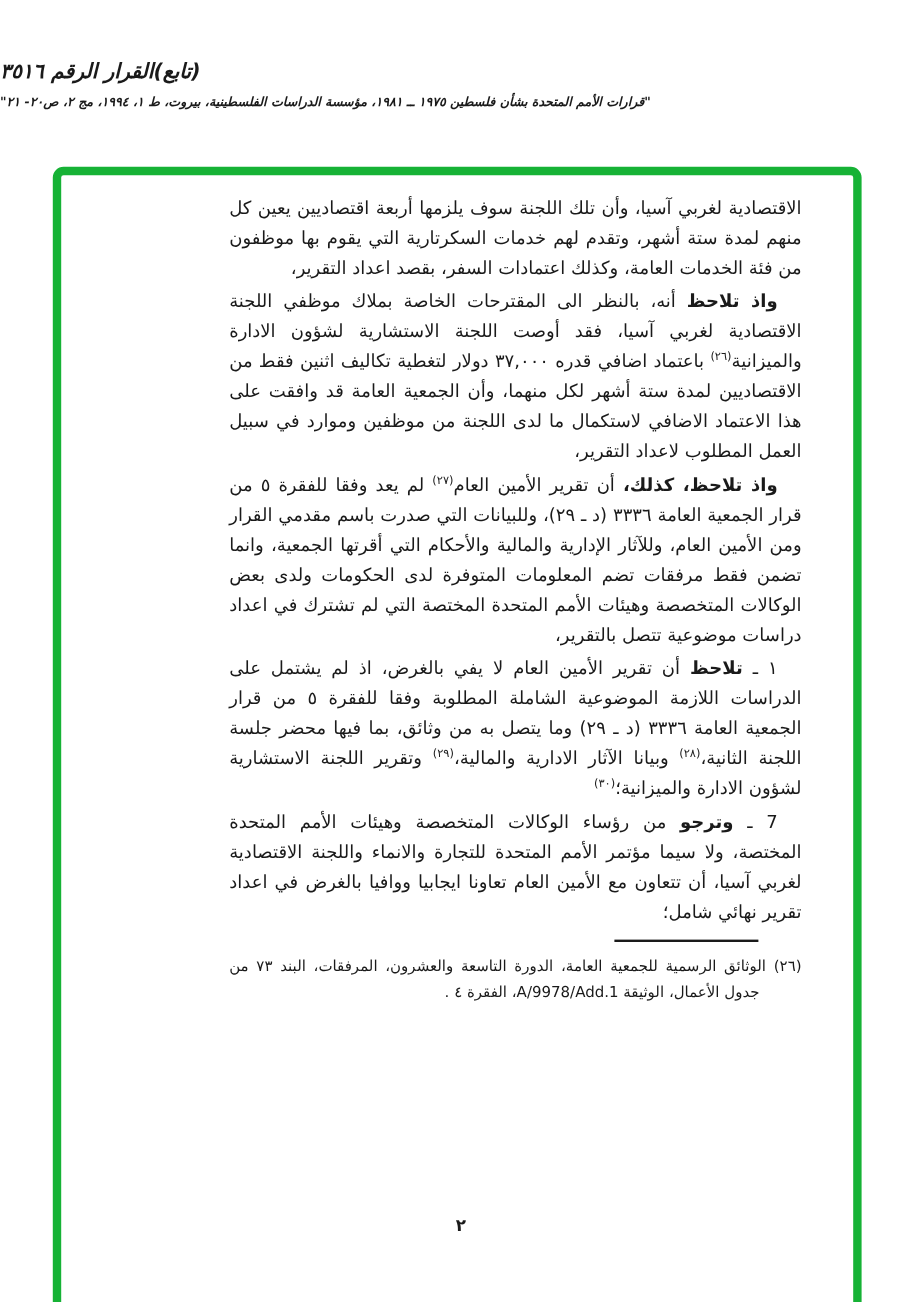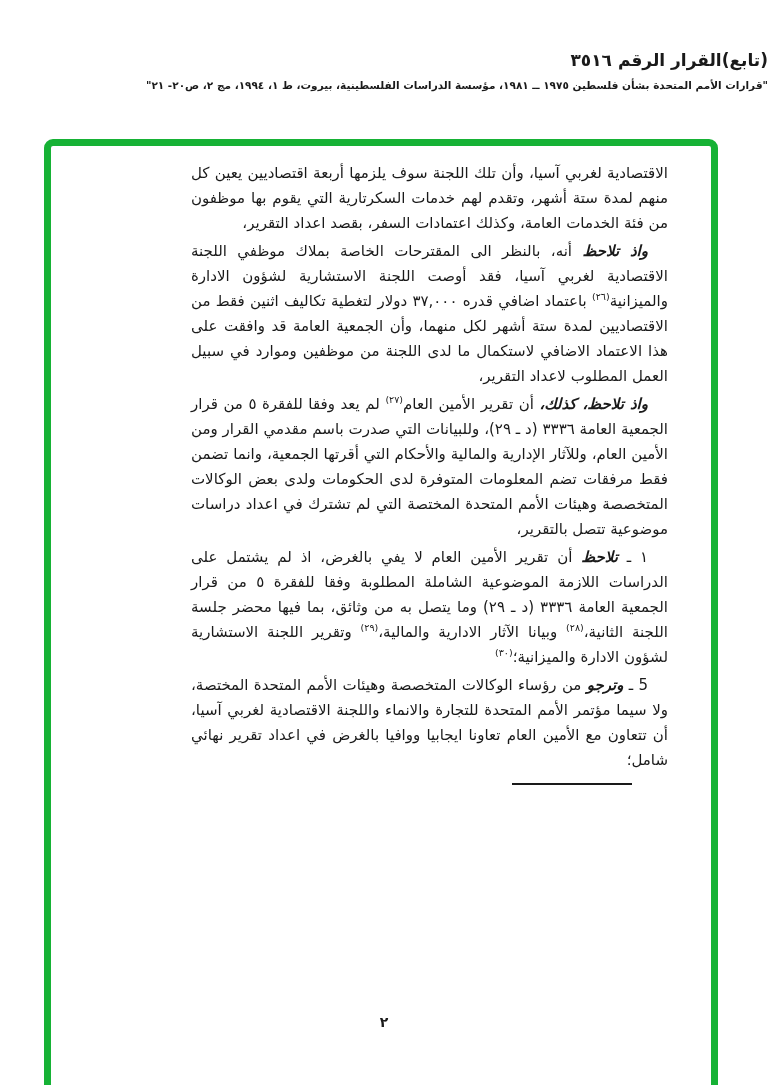--- a/index.html
+++ b/index.html
@@ -15,21 +15,22 @@
     color: #1a1a1a;
     direction: rtl;
     overflow: hidden;
   }
 
   .doc-header {
     position: absolute;
     top: 50px;
     left: 0;
     width: 768px;
-    text-align: right;
+    text-align: left;
+    font-style: italic;
   }
   .doc-title {
     font-size: 17px;
     font-weight: 700;
   }
   .doc-citation {
     margin-top: 9px;
     font-size: 10.5px;
     font-weight: 700;
     white-space: nowrap;
@@ -54,21 +55,21 @@
   }
 
   .body-text p {
     margin: 0 0 3px 0;
     font-size: 15px;
     line-height: 25px;
     text-align: justify;
     text-justify: inter-word;
   }
   .body-text p.indent { text-indent: 20px; }
-  .b { font-weight: 700; font-style: italic; }
+  .b { font-weight: 700; }
   .body-text sup {
     font-size: 9.5px;
     line-height: 0;
   }
 
   .fn-sep {
     width: 120px;
     height: 2px;
     background: #1a1a1a;
     margin: 10px 36px 9px auto;
@@ -103,21 +104,22 @@
   <div class="doc-citation">"قرارات الأمم المتحدة بشأن فلسطين ١٩٧٥ ــ ١٩٨١، مؤسسة الدراسات الفلسطينية، بيروت، ط ١، ١٩٩٤، مج ٢، ص٢٠- ٢١"</div>
 </div>
 
 <div class="green-frame" style="border-color: rgb(22, 178, 53);">
   <div class="frame-content">
     <div class="body-text">
         <p><span>الاقتصادية لغربي آسيا، وأن تلك اللجنة سوف يلزمها أربعة اقتصاديين يعين كل منهم لمدة ستة أشهر، وتقدم لهم خدمات السكرتارية التي يقوم بها موظفون من فئة الخدمات العامة، وكذلك اعتمادات السفر، بقصد اعداد التقرير،</span></p>
         <p class="indent"><span class="b">واذ تلاحظ</span><span> أنه، بالنظر الى المقترحات الخاصة بملاك موظفي اللجنة الاقتصادية لغربي آسيا، فقد أوصت اللجنة الاستشارية لشؤون الادارة والميزانية</span><sup>(٢٦)</sup><span> باعتماد اضافي قدره ٣٧,٠٠٠ دولار لتغطية تكاليف اثنين فقط من الاقتصاديين لمدة ستة أشهر لكل منهما، وأن الجمعية العامة قد وافقت على هذا الاعتماد الاضافي لاستكمال ما لدى اللجنة من موظفين وموارد في سبيل العمل المطلوب لاعداد التقرير،</span></p>
         <p class="indent"><span class="b">واذ تلاحظ، كذلك،</span><span> أن تقرير الأمين العام</span><sup>(٢٧)</sup><span> لم يعد وفقا للفقرة ٥ من قرار الجمعية العامة ٣٣٣٦ (د ـ ٢٩)، وللبيانات التي صدرت باسم مقدمي القرار ومن الأمين العام، وللآثار الإدارية والمالية والأحكام التي أقرتها الجمعية، وانما تضمن فقط مرفقات تضم المعلومات المتوفرة لدى الحكومات ولدى بعض الوكالات المتخصصة وهيئات الأمم المتحدة المختصة التي لم تشترك في اعداد دراسات موضوعية تتصل بالتقرير،</span></p>
         <p class="indent"><span>١ ـ </span><span class="b">تلاحظ</span><span> أن تقرير الأمين العام لا يفي بالغرض، اذ لم يشتمل على الدراسات اللازمة الموضوعية الشاملة المطلوبة وفقا للفقرة ٥ من قرار الجمعية العامة ٣٣٣٦ (د ـ ٢٩) وما يتصل به من وثائق، بما فيها محضر جلسة اللجنة الثانية،</span><sup>(٢٨)</sup><span> وبيانا الآثار الادارية والمالية،</span><sup>(٢٩)</sup><span> وتقرير اللجنة الاستشارية لشؤون الادارة والميزانية؛</span><sup>(٣٠)</sup></p>
-        <p class="indent"><span>5 ـ </span><span class="b">وترجو</span><span> من رؤساء الوكالات المتخصصة وهيئات الأمم المتحدة المختصة، ولا سيما مؤتمر الأمم المتحدة للتجارة والانماء واللجنة الاقتصادية لغربي آسيا، أن تتعاون مع الأمين العام تعاونا ايجابيا ووافيا بالغرض في اعداد تقرير نهائي شامل؛</span></p>
+        <p class="indent"><span>7 ـ </span><span class="b">وترجو</span><span> من رؤساء الوكالات المتخصصة وهيئات الأمم المتحدة المختصة، ولا سيما مؤتمر الأمم المتحدة للتجارة والانماء واللجنة الاقتصادية لغربي آسيا، أن تتعاون مع الأمين العام تعاونا ايجابيا ووافيا بالغرض في اعداد تقرير نهائي شامل؛</span></p>
       </div>
     <div class="fn-sep"></div>
     <div class="footnotes">
+        <p><span class="fn-marker">(٢٦)</span><span> الوثائق الرسمية للجمعية العامة، الدورة التاسعة والعشرون، المرفقات، البند ٧٣ من جدول الأعمال، الوثيقة A/9978/Add.1، الفقرة ٤ .</span></p>
       </div>
   </div>
 </div>
 
 <div class="page-number">٢</div>
 
 </body></html>

